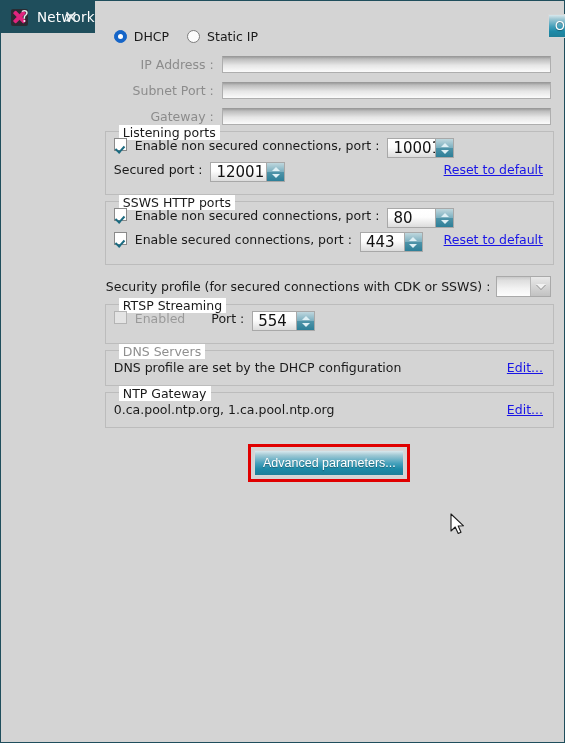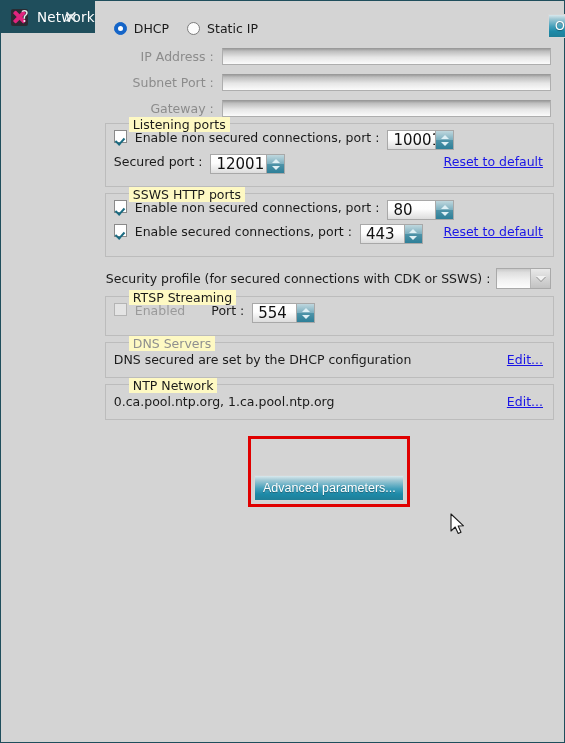--- a/index.html
+++ b/index.html
@@ -41,21 +41,21 @@
   .title-btns{
     position:absolute;right:0;top:0;height:32px;display:flex;align-items:center;
   }
   .tbtn{
     width:44px;height:32px;display:flex;align-items:center;justify-content:center;
     color:#e8eef0;font-size:15px;
   }
   .tbtn.close{font-size:17px;font-weight:300;width:48px;}
   
   .content{
-    flex:1 1 auto;position:relative;padding:8px 10px;
+    flex:1 1 auto;position:relative;padding:16px 10px;
   }
   .row{display:flex;align-items:center;}
   
   .mode-row{padding:12px 0 9px 9px;}
   .radio{
     width:13px;height:13px;border-radius:50%;
     border:1px solid #7d7d7d;background:#fcfcfc;
     box-sizing:border-box;position:relative;flex:0 0 auto;
   }
   .radio.on{border-color:#1565c8;background:#1565c8;}
@@ -79,21 +79,21 @@
   }
   
   .group{
     border:1px solid #bcbcbc;
     margin:4px 0 6px 0;
     padding:6px 8px 8px 8px;
     position:relative;
     background:transparent;
   }
   .group > .legend{
-    position:absolute;top:-7px;left:23px;background:#fef9c3;
+    position:absolute;top:-7px;left:13px;background:#ffffff;
     padding:0 4px;font-size:12.5px;color:#1a1a1a;
   }
   .group.disabled > .legend{color:#8f8f8f;}
   .grow{display:flex;align-items:flex-start;height:24px;}
   .grow + .grow{}
   
   .cb{
     width:13px;height:13px;box-sizing:border-box;
     border:1px solid #8a8a8a;background:#ffffff;
     position:relative;flex:0 0 auto;
@@ -167,21 +167,21 @@
     border:3px solid #e00000;padding:3px;display:inline-block;line-height:0;
   }
   .btn-teal{
     border:1px solid #d7d7d7;
     background:linear-gradient(to bottom,#d8e8ed 0%,#9fc8d4 18%,#44a0bb 52%,#1d8aa8 75%,#1f7f98 100%);
     color:#ffffff;font-size:12.5px;
     text-shadow:0 1px 1px rgba(0,0,0,.35);
     display:inline-flex;align-items:center;justify-content:center;
     box-sizing:border-box;cursor:pointer;
   }
-  .adv-btn{width:150px;height:26px;margin-top:33px;}
+  .adv-btn{width:150px;height:26px;}
   
   .cursor{position:absolute;left:355px;top:512px;width:16px;height:24px;pointer-events:none;}
   
   .footer{flex:0 0 auto;height:52px;position:relative;}
   .sep{
     position:absolute;left:12px;right:12px;top:4px;height:1px;background:#c0c0c0;
     border-top:1px solid #bdbdbd;
   }
   .btnbar{
     position:absolute;left:0;right:0;top:13px;display:flex;justify-content:center;gap:14px;
@@ -300,27 +300,27 @@
             <i class="ar up"></i>
             <i class="ar dn"></i>
           </span>
         </span>
       </div>
     </div>
 
     <div class="group disabled">
       <span class="legend">DNS Servers</span>
       <div class="inforow">
-        <span class="txt">DNS secured are set by the DHCP configuration</span>
+        <span class="txt">DNS profile are set by the DHCP configuration</span>
         <span class="link">Edit...</span>
       </div>
     </div>
 
     <div class="group">
-      <span class="legend">NTP Network</span>
+      <span class="legend">NTP Gateway</span>
       <div class="inforow">
         <span class="txt">0.ca.pool.ntp.org, 1.ca.pool.ntp.org</span>
         <span class="link">Edit...</span>
       </div>
     </div>
 
     <div class="adv-wrap">
       <span class="adv-hl">
         <button class="btn-teal adv-btn">Advanced parameters...</button>
       </span>

